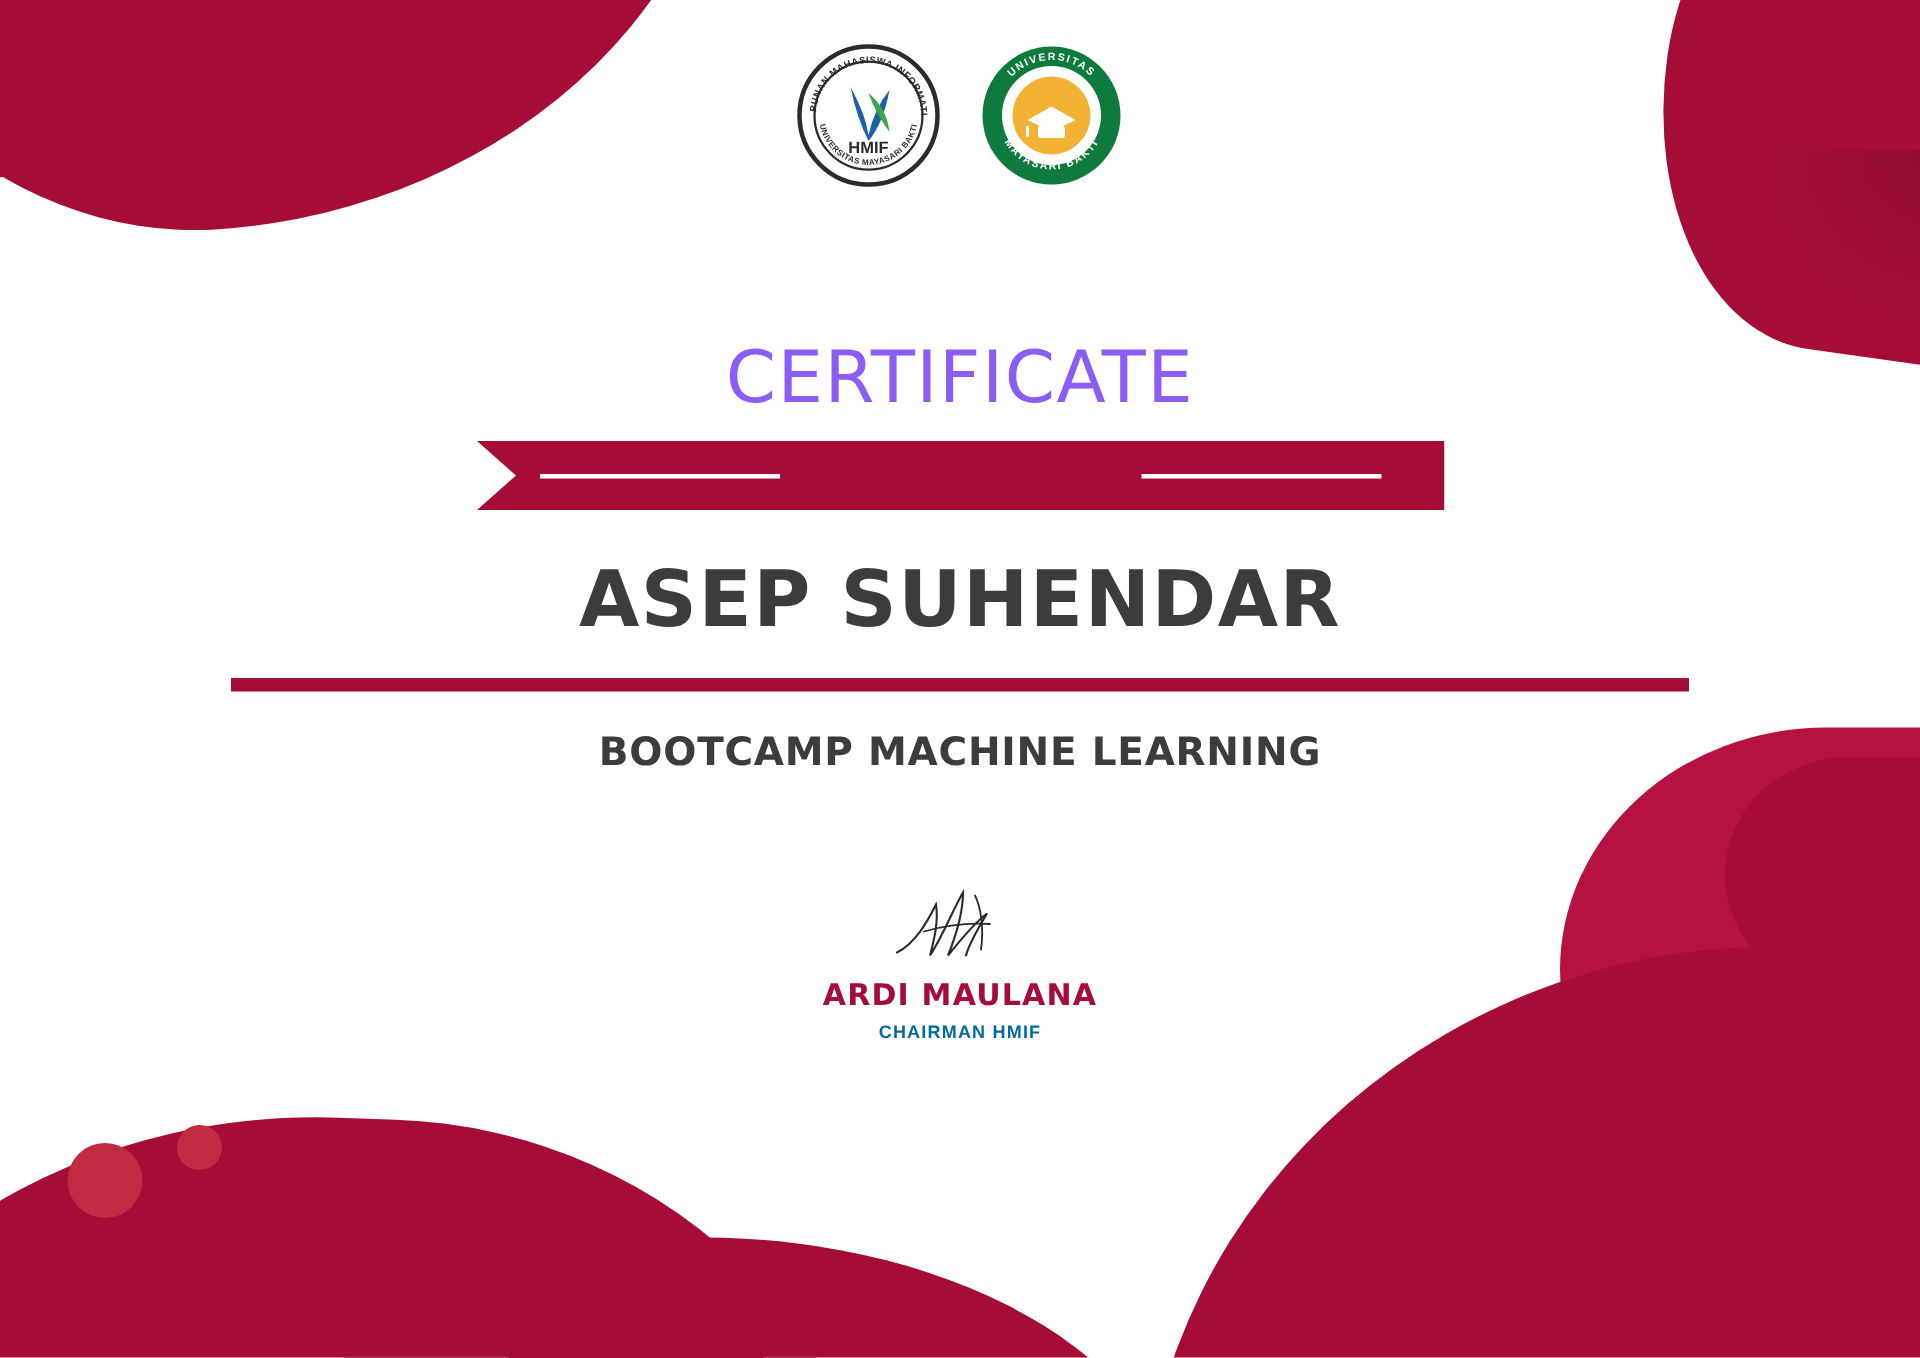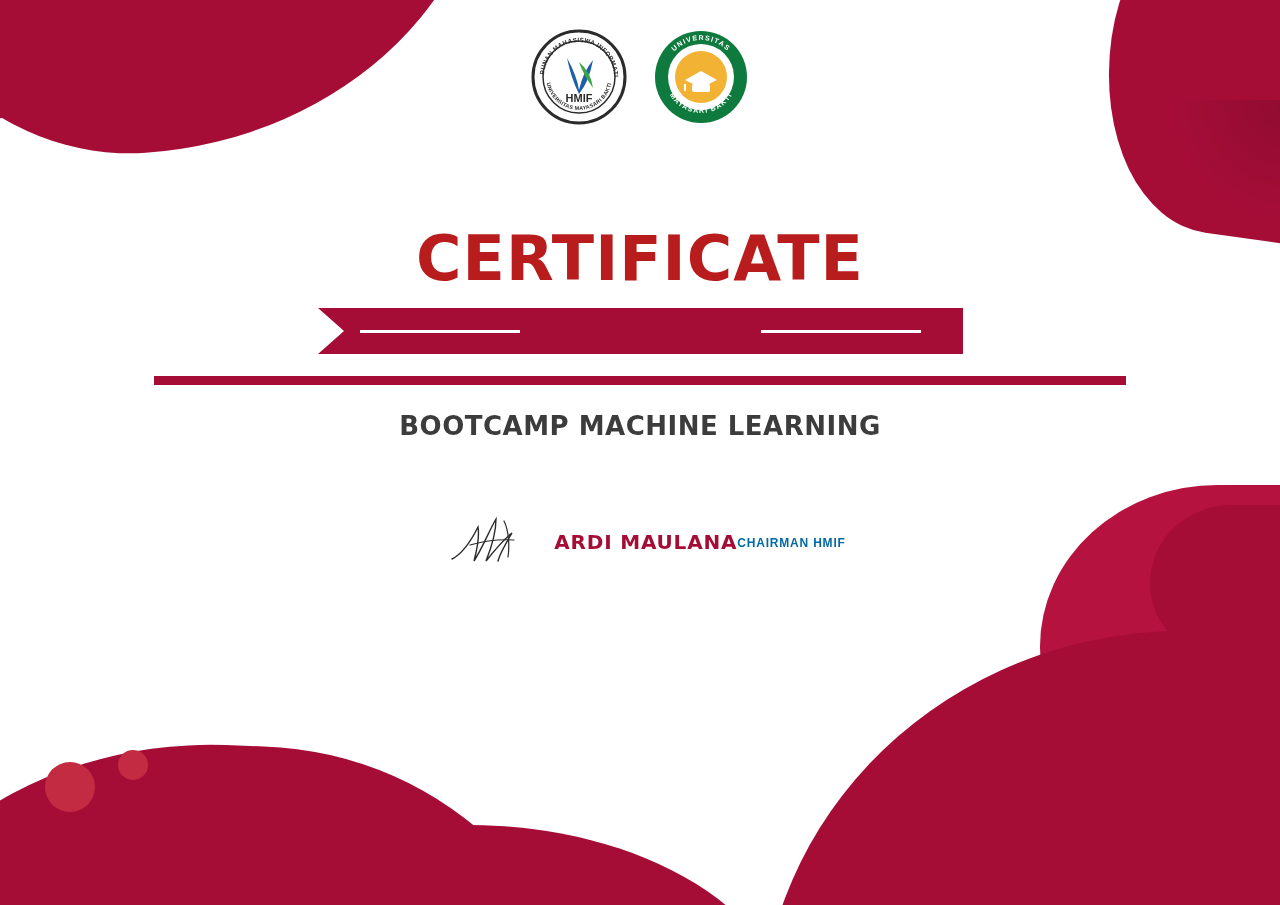--- a/index.html
+++ b/index.html
@@ -136,25 +136,25 @@
     width: 100%;
     height: 100%;
     z-index: 4;
     display: flex;
     flex-direction: column;
     align-items: center;
   }
 
   .title {
     margin-top: 228px;
-    font-size: 62px;
+    font-size: 48px;
     line-height: 1;
-    font-weight: 700;
+    font-weight: 400;
     letter-spacing: 1px;
-    color: #b91c1c;
+    color: #8b5cf6;
     font-family: "DejaVu Sans", sans-serif;
   }
 
   
   .ribbon-wrap {
     margin-top: 18px;
     position: relative;
     width: 645px;
     height: 46px;
   }
@@ -211,21 +211,21 @@
     font-weight: 700;
     letter-spacing: 0.5px;
     color: #3d3c3c;
     font-family: "DejaVu Sans", sans-serif;
   }
 
   
   .signature-block {
     margin-top: 68px;
     display: flex;
-    flex-direction: row;
+    flex-direction: column;
     align-items: center;
   }
   .signature-mark {
     width: 120px;
     height: 62px;
   }
   .signer-name {
     margin-top: 4px;
     font-size: 20px;
     font-weight: 800;
@@ -302,20 +302,21 @@
 
     <div class="ribbon-wrap">
       <svg class="ribbon" viewBox="0 0 645 46" preserveAspectRatio="none">
         <polygon points="0,0 645,0 645,46 0,46 26,23" fill="#a50d37"></polygon>
       </svg>
       <div class="ribbon-line left"></div>
       <div class="ribbon-line right"></div>
     </div>
 
 
+    <div class="recipient">ASEP SUHENDAR</div>
 
     <div class="rule"></div>
 
 
     <div class="program">BOOTCAMP MACHINE LEARNING</div>
 
     <div class="signature-block">
       <svg class="signature-mark" viewBox="0 0 120 62">
         <path d="M18 50 C30 44 38 30 44 18 C46 30 42 44 40 52 C48 40 56 20 62 10 C62 26 56 42 52 52 C60 42 70 30 78 24 C72 34 66 44 64 52" fill="none" stroke="#2b2b2b" stroke-width="1.4" stroke-linecap="round"></path>
         <path d="M36 36 C50 32 64 30 80 31" fill="none" stroke="#2b2b2b" stroke-width="1.2" stroke-linecap="round"></path>

